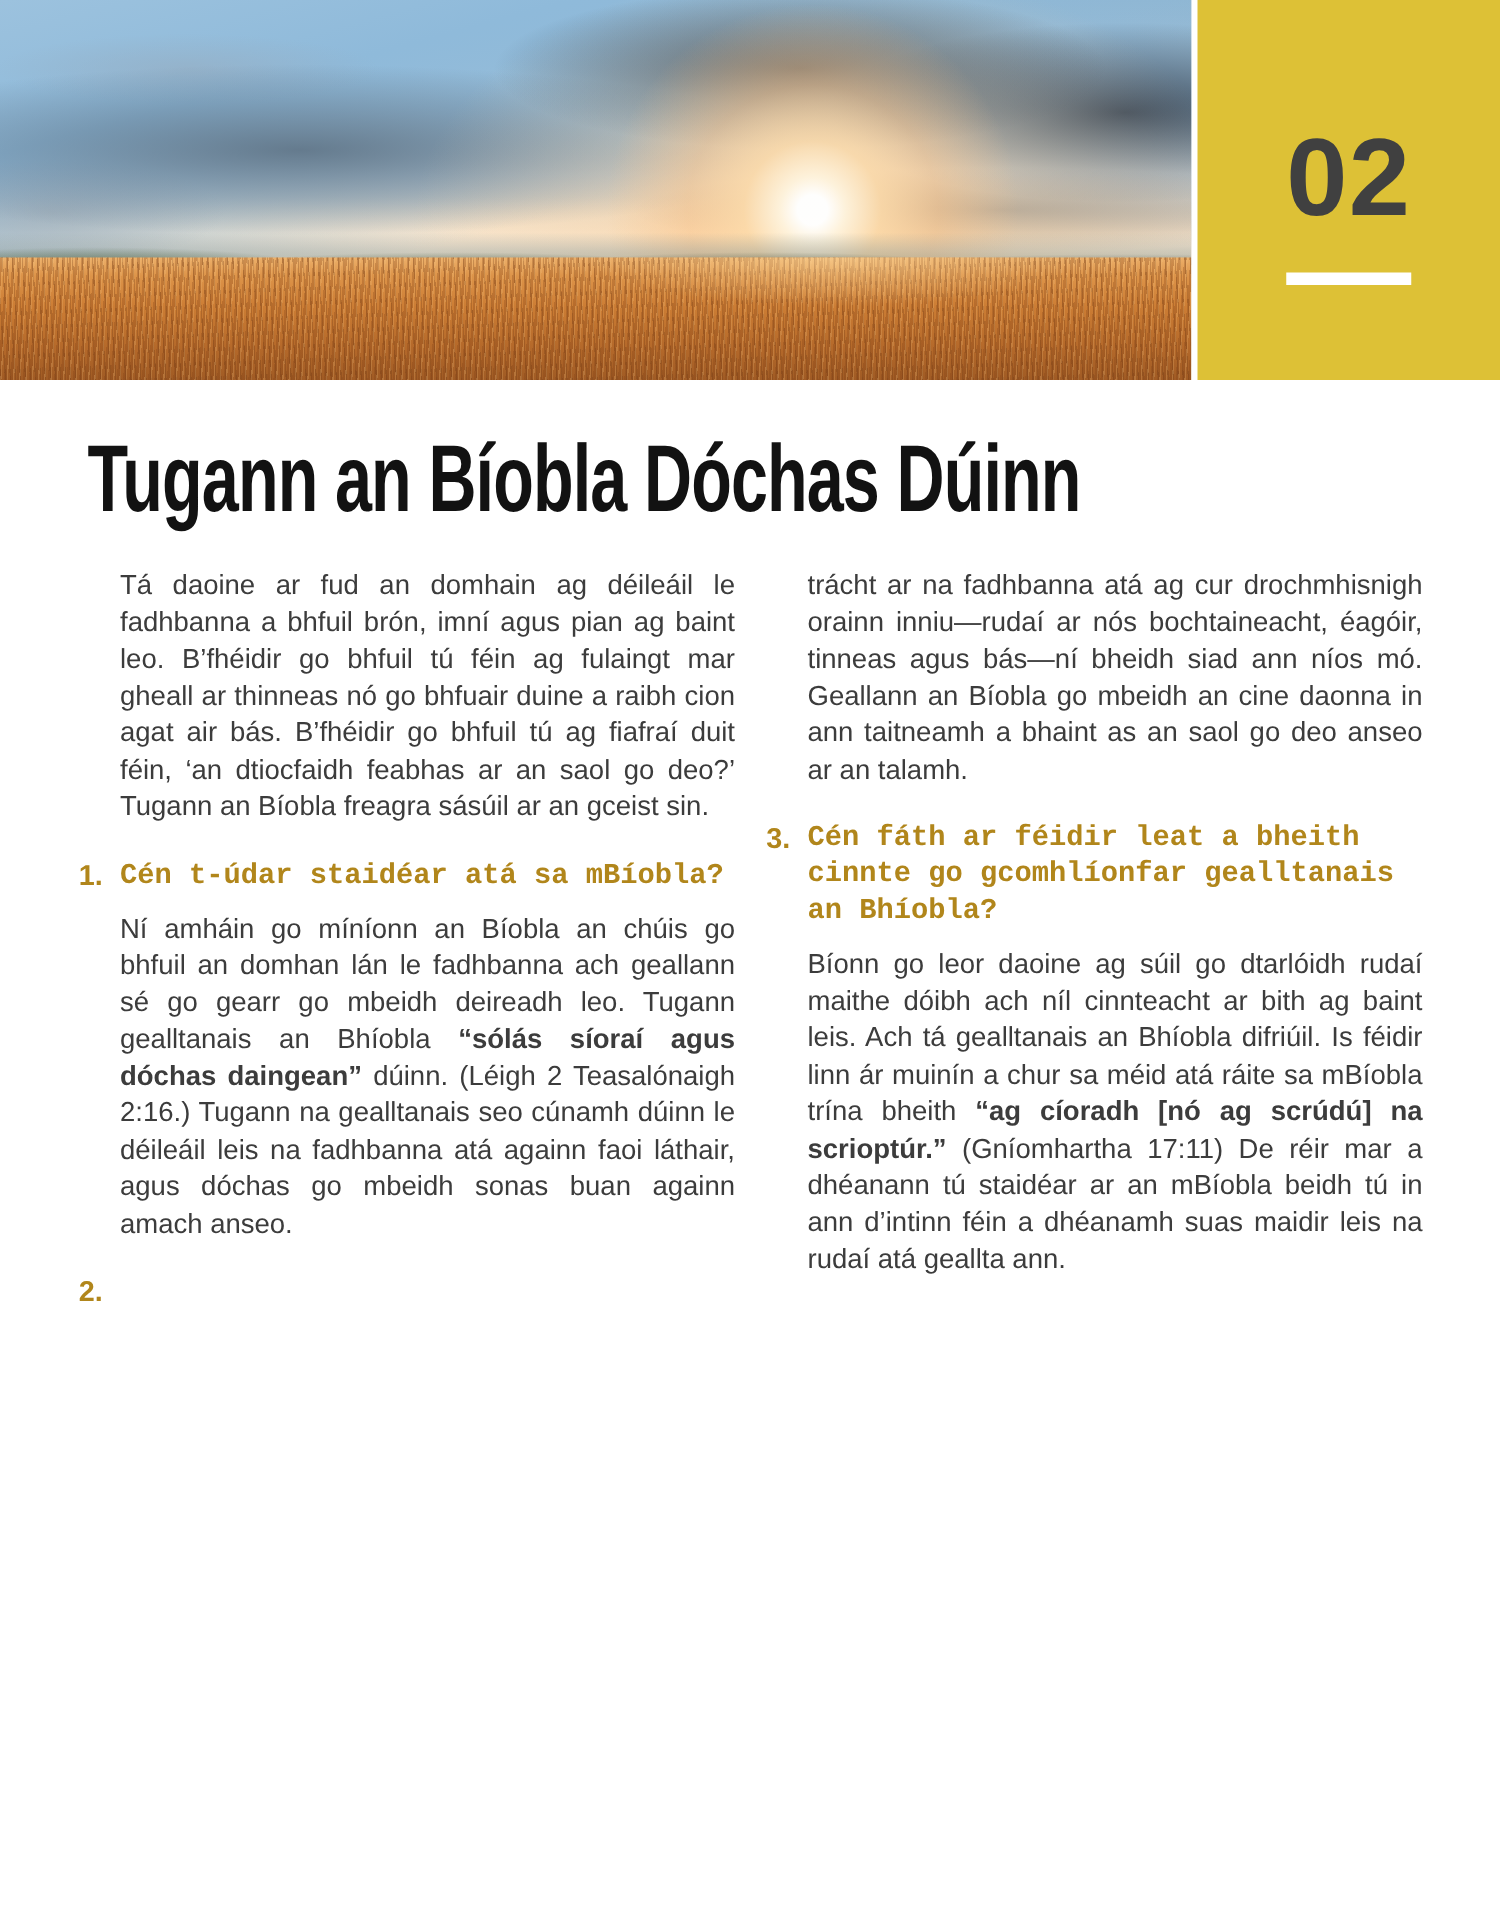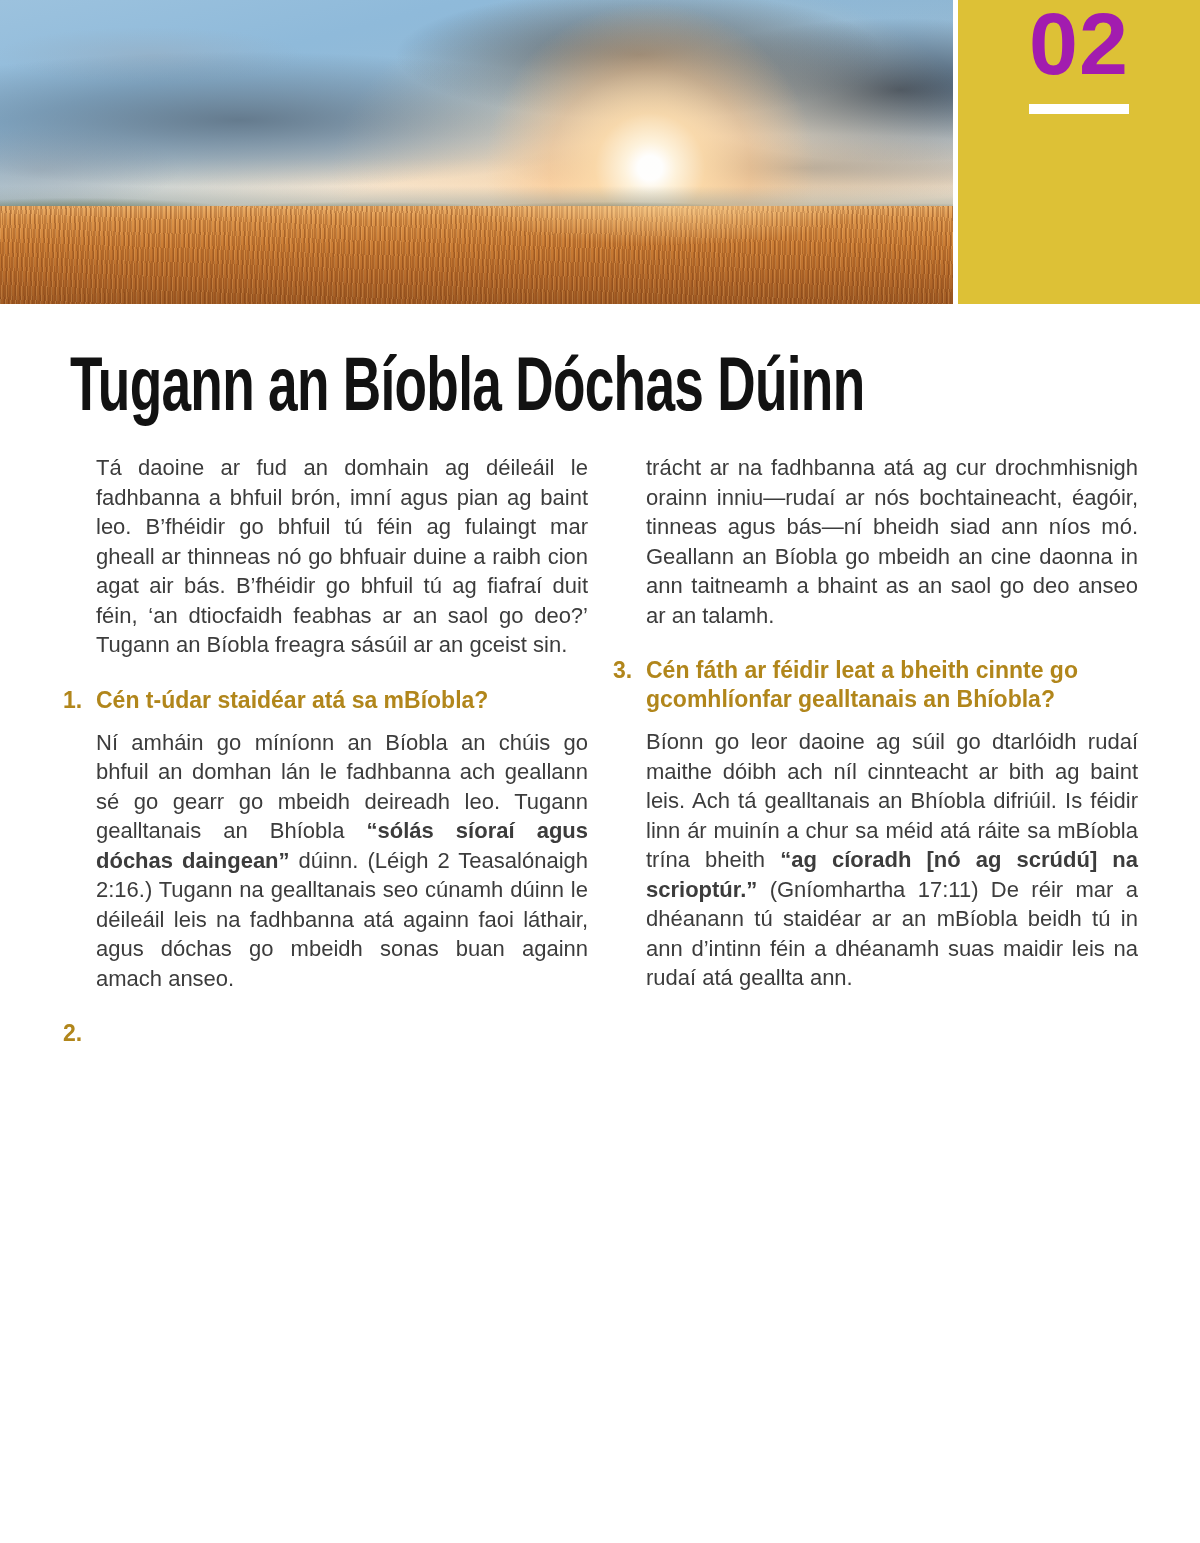--- a/index.html
+++ b/index.html
@@ -48,22 +48,22 @@
       linear-gradient(180deg, #edb06a 0%, #dd9449 15%, #cc7d34 40%, #b76b2b 70%, #a05b24 100%);
   }
 
   
   .lesson-block{
     position:absolute;left:958px;top:0;width:242px;height:304px;
     background:var(--lesson-block-yellow);
     display:flex;justify-content:center;align-items:flex-start;
   }
   .lesson-number{
-    color:#a21caf;font-weight:bold;font-size:88px;line-height:1;
-    letter-spacing:1px;border-bottom:10px solid #ffffff;padding-bottom:16px;
+    margin-top:98px;color:#404040;font-weight:bold;font-size:88px;line-height:1;
+    letter-spacing:1px;border-bottom:10px solid #ffffff;padding-bottom:32px;
   }
 
   
   .title{
     position:absolute;left:70px;top:340px;margin:0;
     font-size:76px;font-weight:bold;color:var(--title-text);
     letter-spacing:-1px;white-space:nowrap;
     transform:scaleX(0.70);transform-origin:0 0;
   }
 
@@ -78,21 +78,21 @@
     font-size:22px;line-height:29.5px;color:var(--body-text);
     text-align:justify;
   }
   .para .bold{font-weight:bold;}
   .question{
     display:flex;margin:26px 0 13px 0;
     color:var(--accent-gold);font-weight:bold;
     font-size:23px;line-height:29px;
   }
   .qnum{flex:0 0 33px;}
-  .qtext{flex:1;}
+  .qtext{flex:1;font-family:Liberation Mono, monospace;}
   .qtext.narrow{max-width:402px;}
 </style>
 </head>
 <body>
 
 <div class="page">
 
   <header>
     <div class="photo">
       <div class="hills"></div>

